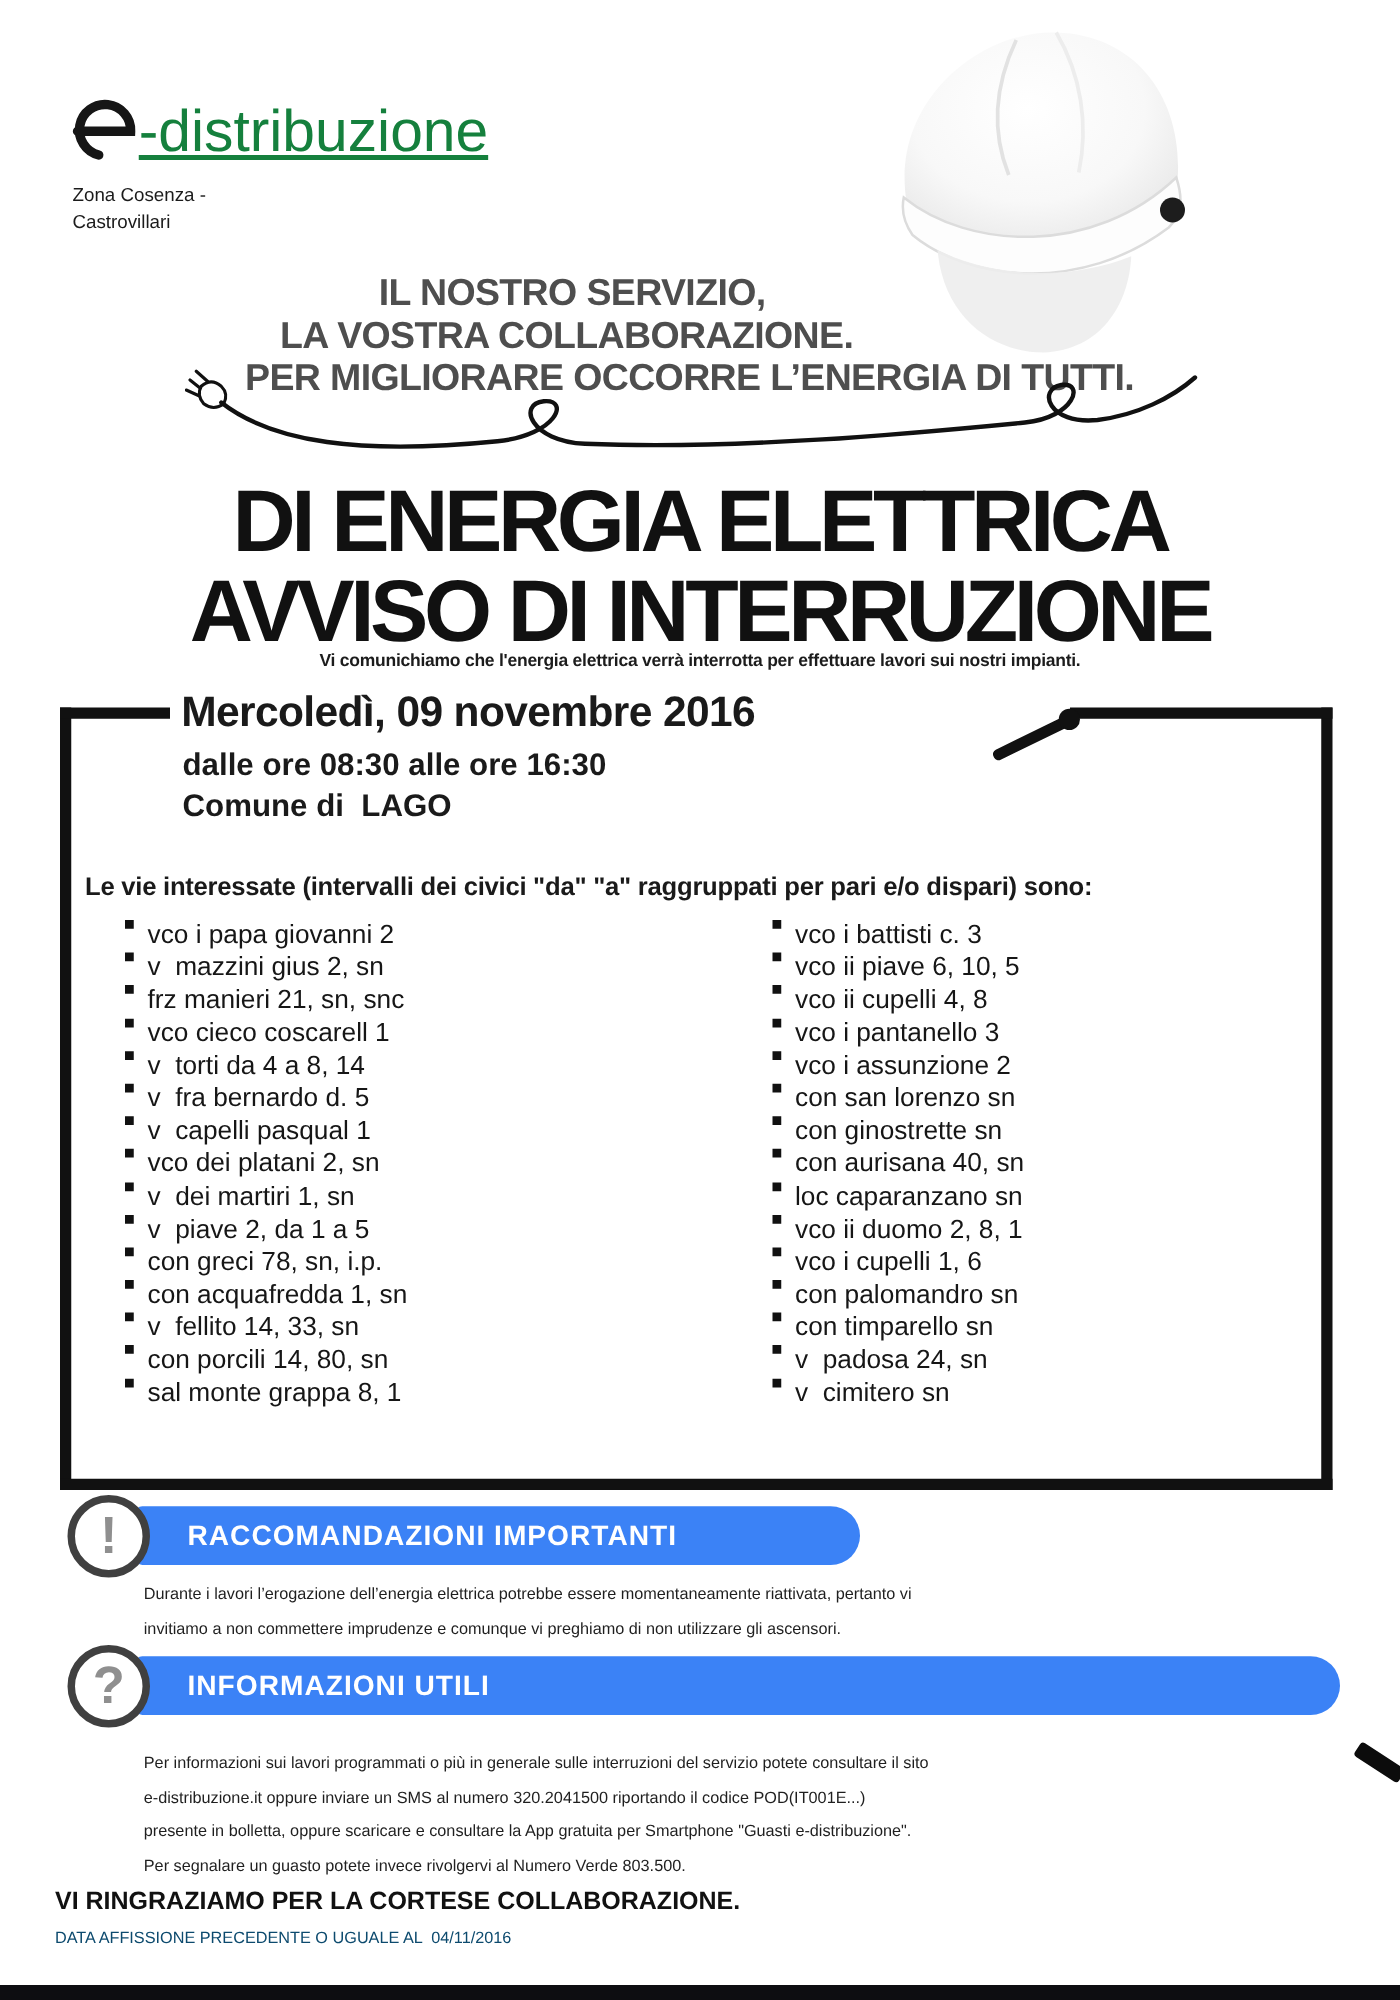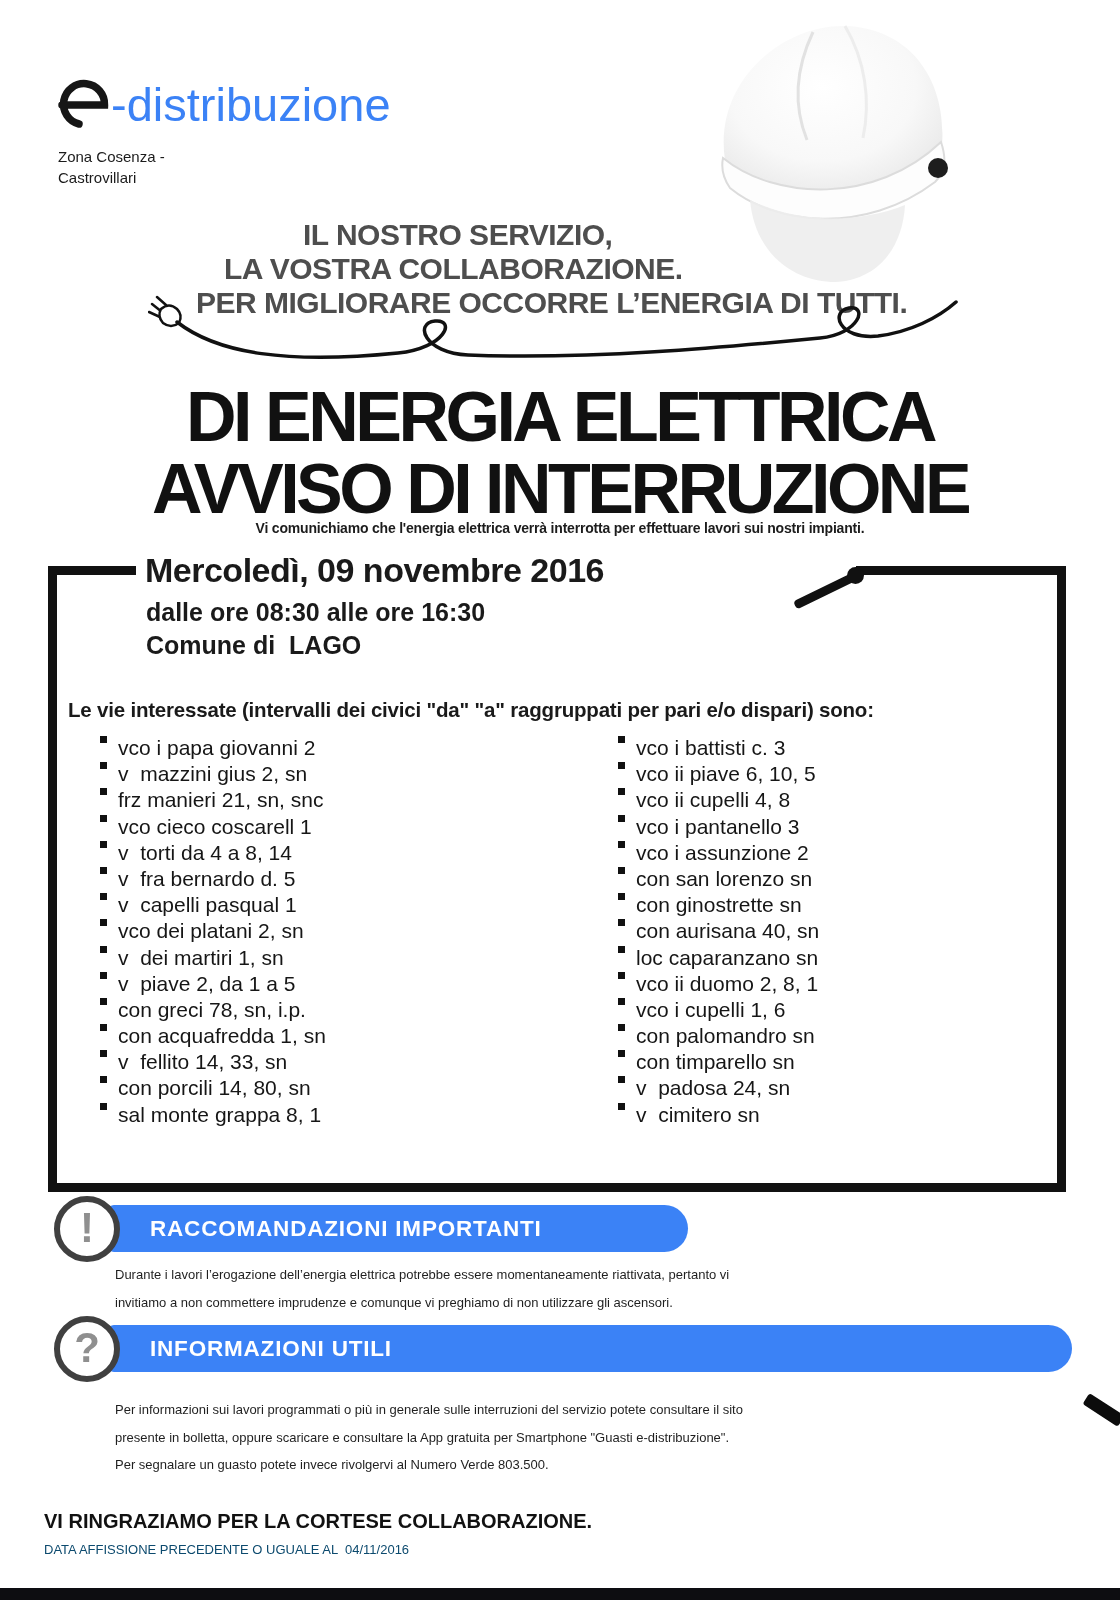--- a/index.html
+++ b/index.html
@@ -2,21 +2,21 @@
 <html><head>
 <meta charset="utf-8">
 <style>
   html,body{margin:0;padding:0;background:#ffffff;}
   .page{position:relative;width:1120px;height:1600px;background:#fff;overflow:hidden;
         font-family:"Liberation Sans",sans-serif;color:#1a1a1a;}
 
   
   .logo-wrap{position:absolute;left:57px;top:78px;display:flex;align-items:flex-start;}
   .logo-e{display:block;}
-  .wordmark{font-size:47px;font-weight:400;letter-spacing:0;color:#3b82f6;line-height:54px;}
+  .wordmark{font-size:47px;font-weight:400;letter-spacing:0;color:#15803d;line-height:54px;text-decoration:underline;}
   .zone{position:absolute;left:58px;top:146px;font-size:15px;line-height:21px;color:#1b1b1b;}
 
   
   .helmet{position:absolute;left:695px;top:10px;}
 
   
   .slogan{position:absolute;font-weight:bold;color:#4e4e4e;font-size:30px;letter-spacing:-0.5px;white-space:nowrap;}
   .slogan.l1{left:303px;top:218px;}
   .slogan.l2{left:224px;top:252px;}
   .slogan.l3{left:196px;top:286px;}
@@ -302,20 +302,21 @@
   </div>
 
   <div class="banner info">
     <span class="banner-title">INFORMAZIONI UTILI</span>
   </div>
   <div class="icon-circle info">
     <span class="icon-glyph">?</span>
   </div>
   <div class="para info">
     <div>Per informazioni sui lavori programmati o più in generale sulle interruzioni del servizio potete consultare il sito</div>
+    <div>e-distribuzione.it oppure inviare un SMS al numero 320.2041500 riportando il codice POD(IT001E...)</div>
     <div>presente in bolletta, oppure scaricare e consultare la App gratuita per Smartphone "Guasti e-distribuzione".</div>
     <div>Per segnalare un guasto potete invece rivolgervi al Numero Verde 803.500.</div>
   </div>
 
   <div class="thanks">VI RINGRAZIAMO PER LA CORTESE COLLABORAZIONE.</div>
   <div class="affissione">DATA AFFISSIONE PRECEDENTE O UGUALE AL  04/11/2016</div>
   <div class="edge-mark"></div>
   <div class="bottom-bar"></div>
 
 </div>

